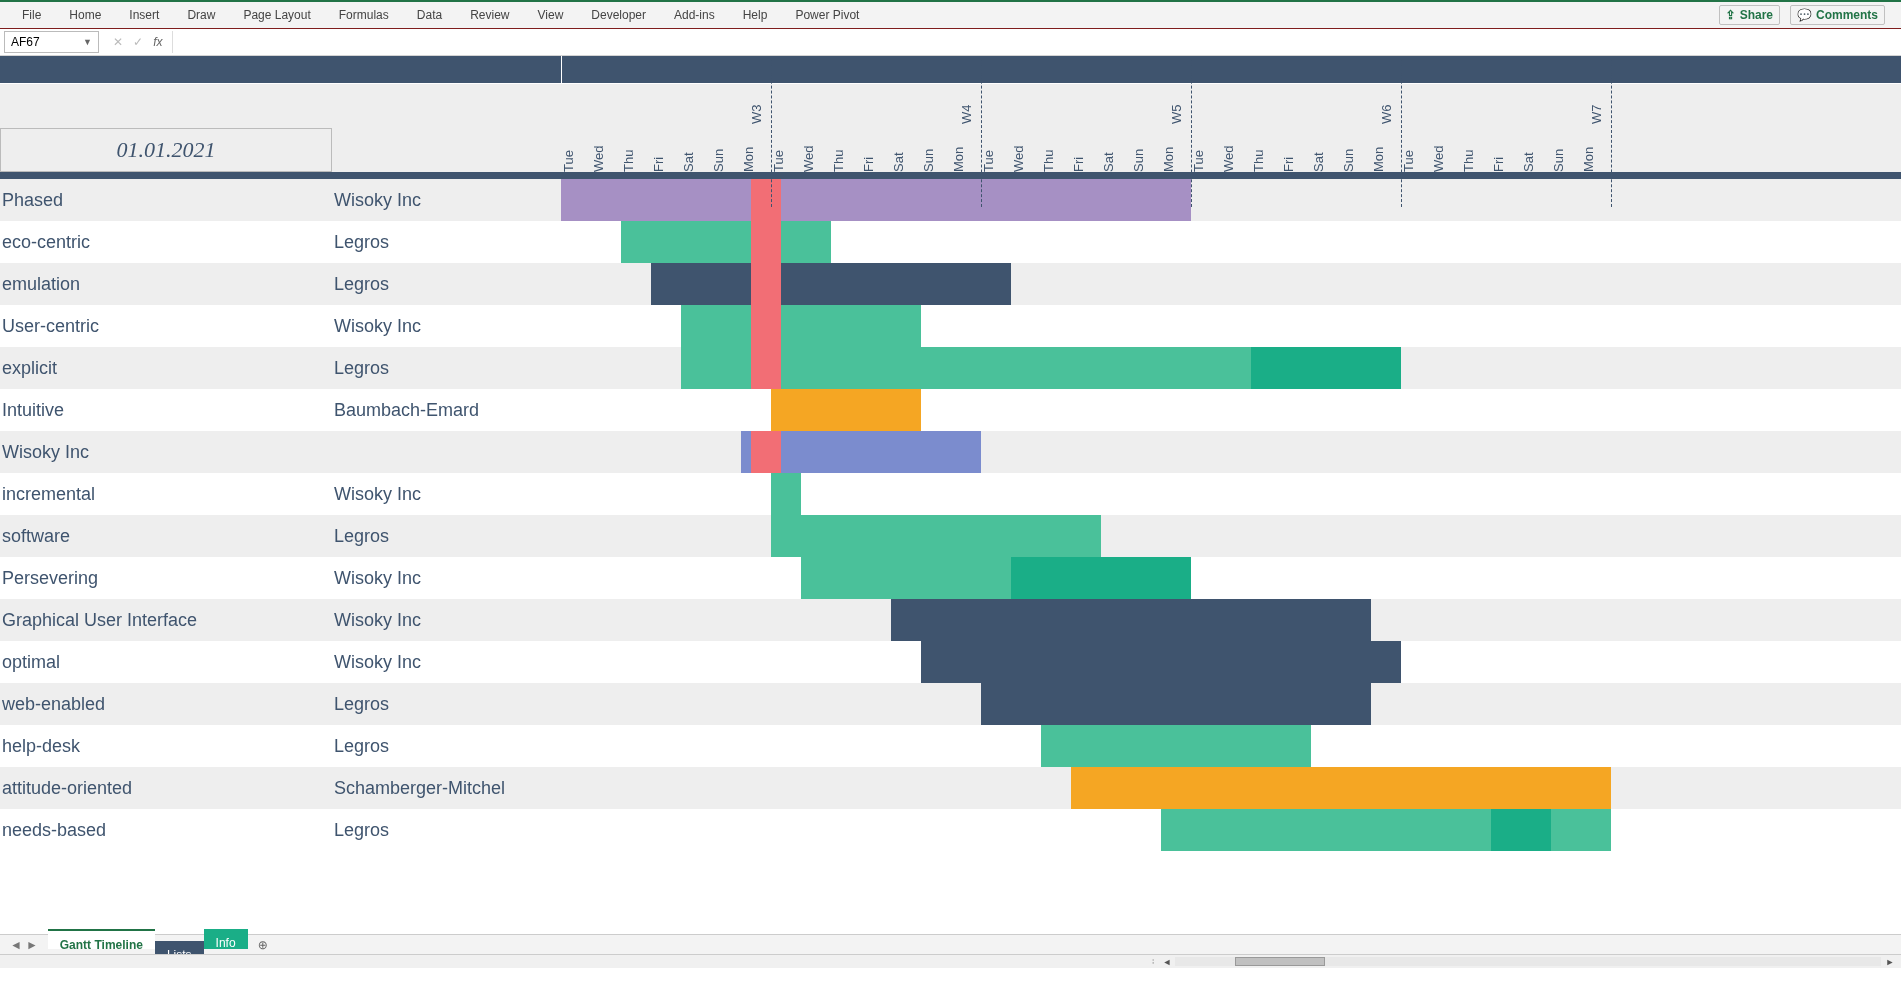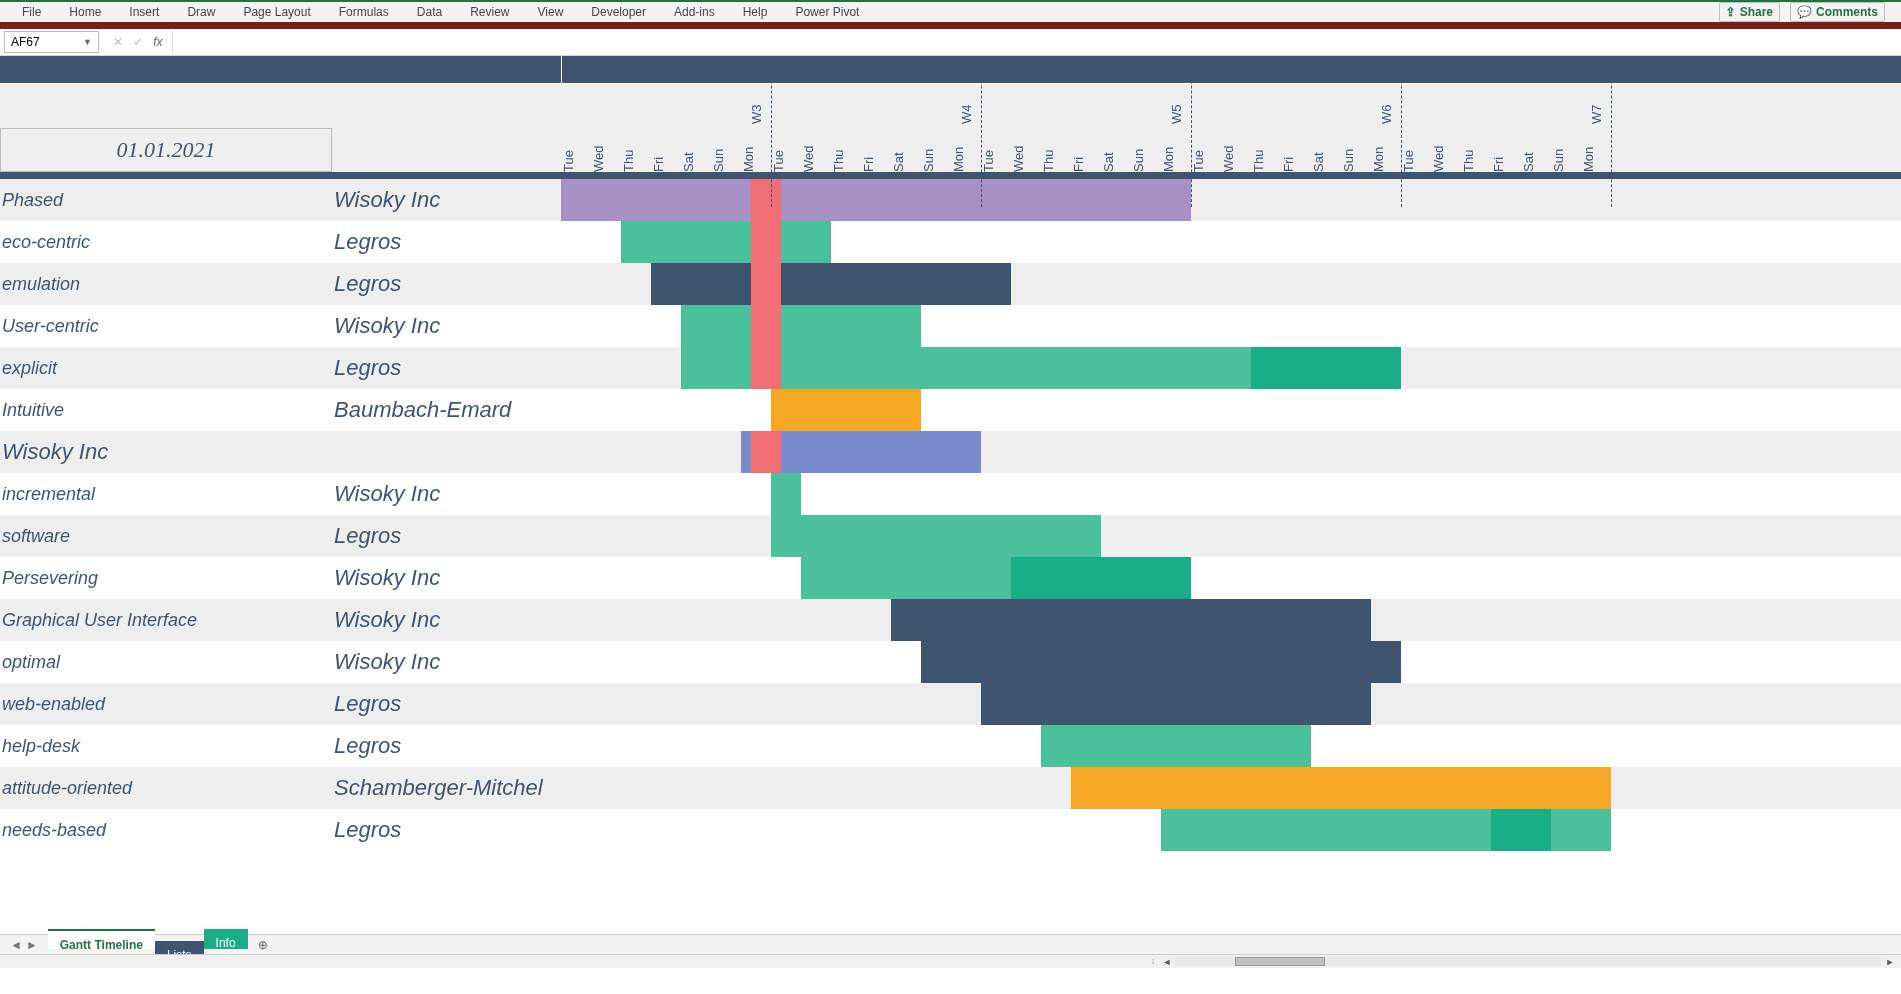--- a/index.html
+++ b/index.html
@@ -1,19 +1,19 @@
 <!DOCTYPE html>
 <html><head>
 <meta charset="utf-8">
 <style>
 * { margin: 0; padding: 0; box-sizing: border-box; }
 body { font-family: "Segoe UI", Arial, sans-serif; font-size: 12px; background: #fff; overflow: hidden; width: 1901px; height: 994px; }
 
 
-.ribbon { display: flex; align-items: center; height: 27px; background: #f3f3f3; border-bottom: 7px solid #7f1d1d; padding: 0 8px; justify-content: space-between; }
+.ribbon { display: flex; align-items: center; height: 27px; background: #f3f3f3; border-bottom: 1px solid #7f1d1d; padding: 0 8px; justify-content: space-between; }
 .ribbon-left { display: flex; }
 .ribbon-item { padding: 0 14px; height: 27px; line-height: 27px; color: #444; cursor: pointer; }
 .ribbon-right { display: flex; gap: 10px; padding-right: 8px; }
 .ribbon-btn { display: flex; align-items: center; gap: 4px; color: #217346; font-weight: 600; cursor: pointer; padding: 0 6px; border: 1px solid #c0c0c0; border-radius: 2px; height: 20px; font-size: 12px; }
 .ribbon-btn .icon { font-size: 12px; }
 
 
 .formula-bar { display: flex; align-items: center; height: 27px; border-bottom: 1px solid #d4d4d4; background: #fff; }
 .namebox { width: 95px; height: 22px; border: 1px solid #bbb; margin: 12px 4px; display: flex; align-items: center; justify-content: space-between; padding: 0 6px; background: #fff; }
 .namebox .dd { color: #666; font-size: 9px; }
@@ -41,26 +41,26 @@
 .tl-num { writing-mode: vertical-rl; transform: rotate(180deg); font-size: 14px; color: #3f546e; height: 35px; display: flex; align-items: center; justify-content: center; }
 
 
 .col-headers { position: absolute; top: 88px; left: 0; height: 35px; background: #3f546e; color: #fff; width: 561px; display: flex; align-items: center; font-size: 18px; font-style: italic; }
 .col-headers .c1 { width: 332px; padding-left: 2px; }
 .col-headers .c2 { flex: 1; padding-left: 2px; }
 .col-headers-right { position: absolute; top: 88px; left: 561px; right: 0; height: 35px; background: #3f546e; display: flex; }
 .col-headers-right .tl-cell { color: #fff; }
 
 
-.rows { position: absolute; top: 123px; left: 0; right: 0; font-style: italic; }
+.rows { position: absolute; top: 123px; left: 0; right: 0; }
 .row { height: 42px; display: flex; position: relative; }
 .row:nth-child(odd) { background: #eeeeee; }
 .row:nth-child(even) { background: #ffffff; }
 .row .c1 { width: 332px; padding-left: 2px; font-size: 18px; color: #3f546e; display: flex; align-items: center; }
-.row .c2 { width: 229px; padding-left: 2px; font-size: 22px; color: #3f546e; display: flex; align-items: center; white-space: nowrap; overflow: hidden; }
+.row .c2 { width: 229px; padding-left: 2px; font-size: 18px; color: #3f546e; display: flex; align-items: center; white-space: nowrap; overflow: hidden; }
 
 
 .bars { position: absolute; left: 561px; top: 0; right: 0; bottom: 0; }
 .bar { position: absolute; height: 42px; }
 .today-slice { position: absolute; top: 0; left: 190px; width: 30px; height: 42px; z-index: 2; pointer-events: none; background: #f26e75; }
 .week-line { position: absolute; top: 0; bottom: 0; border-left: 1px dashed #3f546e; z-index: 3; pointer-events: none; }
 
 
 .cl-purple { background: #a690c4; }
 .cl-green { background: #4ac19a; }

